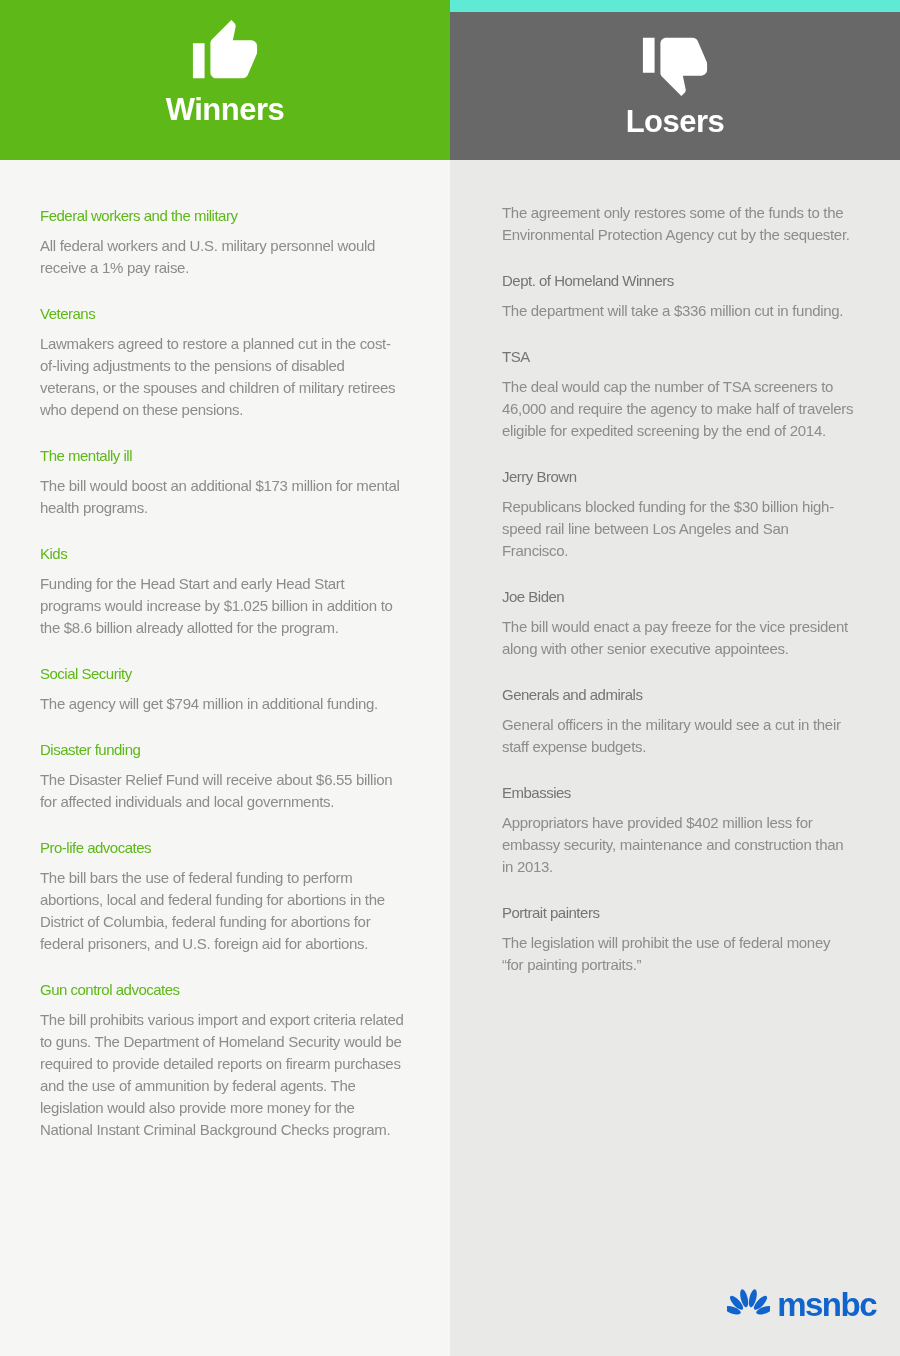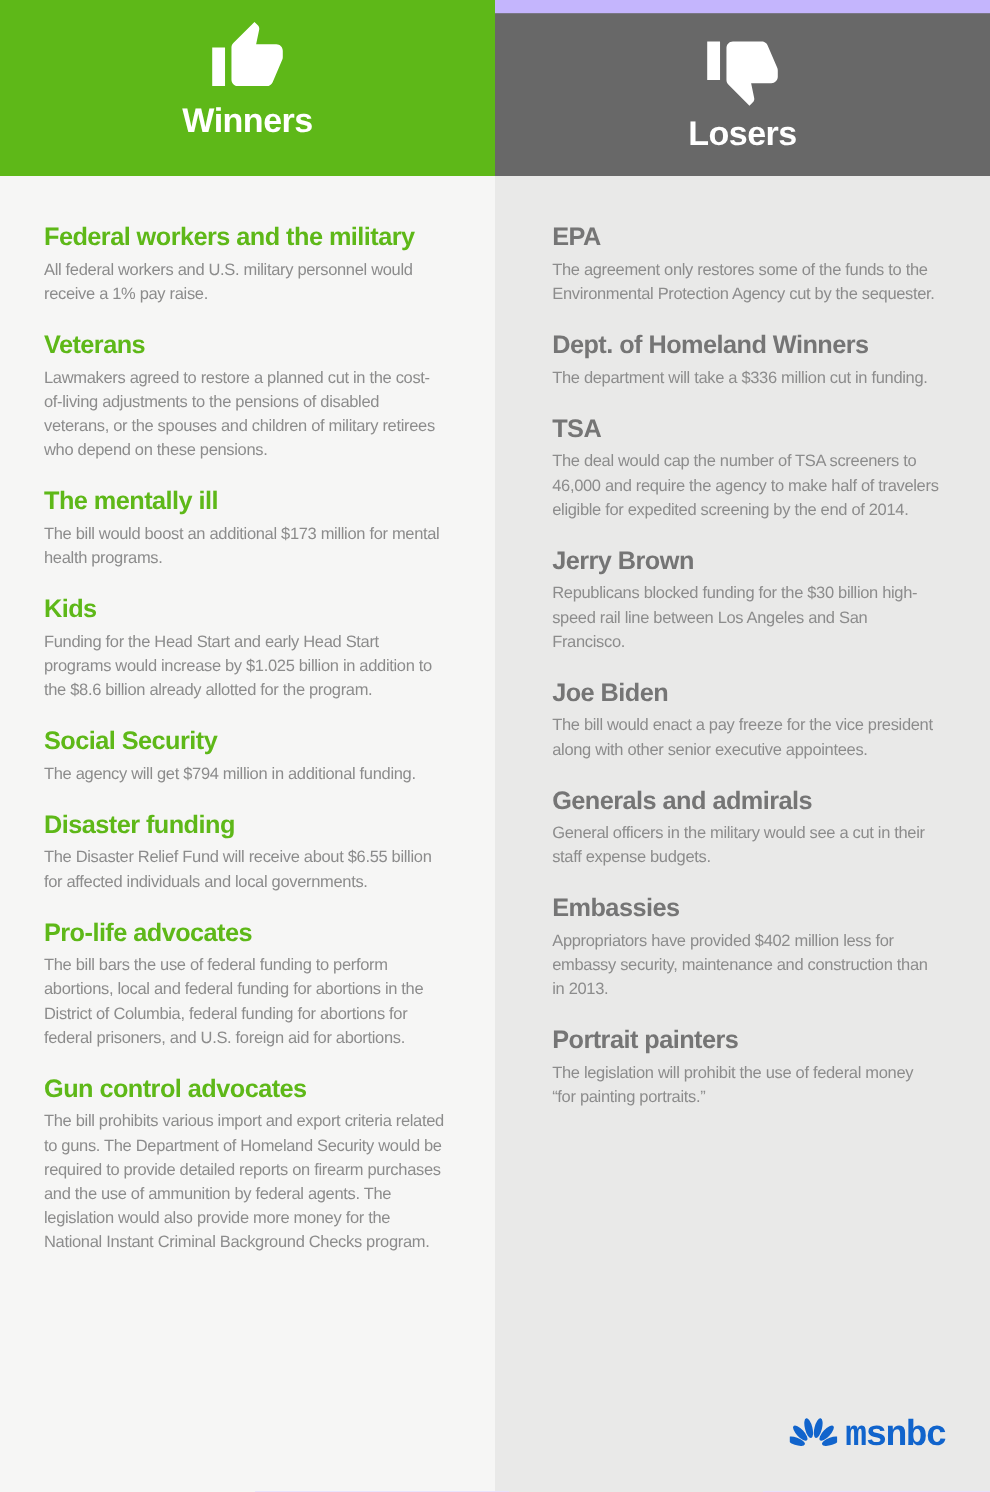--- a/index.html
+++ b/index.html
@@ -5,21 +5,21 @@
   * { box-sizing: border-box; margin: 0; padding: 0; }
   html, body { background: #ffffff; }
   body { font-family: "Liberation Sans", sans-serif; }
 
   .page {
     position: relative;
     width: 900px;
     height: 1356px;
     margin: 0 auto;
     overflow: hidden;
-    background: #c4b5fd;
+    background: #5eead4;
   }
 
   
   .header { display: flex; height: 160px; }
   .header-half {
     width: 450px; height: 160px;
     display: flex; flex-direction: column;
     align-items: center; justify-content: flex-start;
     padding-top: 16px;
   }
@@ -40,45 +40,44 @@
   .cols { display: flex; height: 1196px; }
   .col {
     width: 450px; height: 100%;
     overflow: hidden;
   }
   .col.winners-col { background: #f6f6f5; padding: 42px 44px 0 40px; }
   .col.losers-col  { background: #e9e9e8; padding: 42px 46px 0 52px; }
 
   .entry { margin-bottom: 21px; }
   .entry h2 {
-    font-size: 23px;
+    font-size: 15px;
     line-height: 27px;
-    font-weight: bold;
+    font-weight: normal;
     letter-spacing: -0.5px;
     white-space: nowrap;
     margin-bottom: 6px;
   }
   .winners-col .entry h2 { color: #5eb818; }
   .losers-col  .entry h2 { color: #757575; }
   .entry p {
     font-size: 15px;
     line-height: 22px;
     letter-spacing: -0.3px;
     color: #8c8c8c;
   }
 
   
   .brand {
     position: absolute;
-    right: 40px;
+    right: 24px;
     bottom: 32px;
     display: flex;
     align-items: center;
     gap: 7px;
-    font-family: Liberation Mono, monospace;
   }
   .brand-word {
     color: #1164cc;
     font-size: 33px;
     font-weight: bold;
     letter-spacing: -1.5px;
   }
 </style>
 </head>
 <body>
@@ -136,21 +135,20 @@
         <p>The bill bars the use of federal funding to perform abortions, local and federal funding for abortions in the District of Columbia, federal funding for abortions for federal prisoners, and U.S. foreign aid for abortions.</p>
       </div>
       <div class="entry">
         <h2>Gun control advocates</h2>
         <p>The bill prohibits various import and export criteria related to guns. The Department of Homeland Security would be required to provide detailed reports on firearm purchases and the use of ammunition by federal agents. The legislation would also provide more money for the National Instant Criminal Background Checks program.</p>
       </div>
     </div>
 
     <div class="col losers-col">
       <div class="entry">
-        <h2>EPA</h2>
         <p>The agreement only restores some of the funds to the Environmental Protection Agency cut by the sequester.</p>
       </div>
       <div class="entry">
         <h2>Dept. of Homeland Winners</h2>
         <p>The department will take a $336 million cut in funding.</p>
       </div>
       <div class="entry">
         <h2>TSA</h2>
         <p>The deal would cap the number of TSA screeners to 46,000 and require the agency to make half of travelers eligible for expedited screening by the end of 2014.</p>
       </div>

